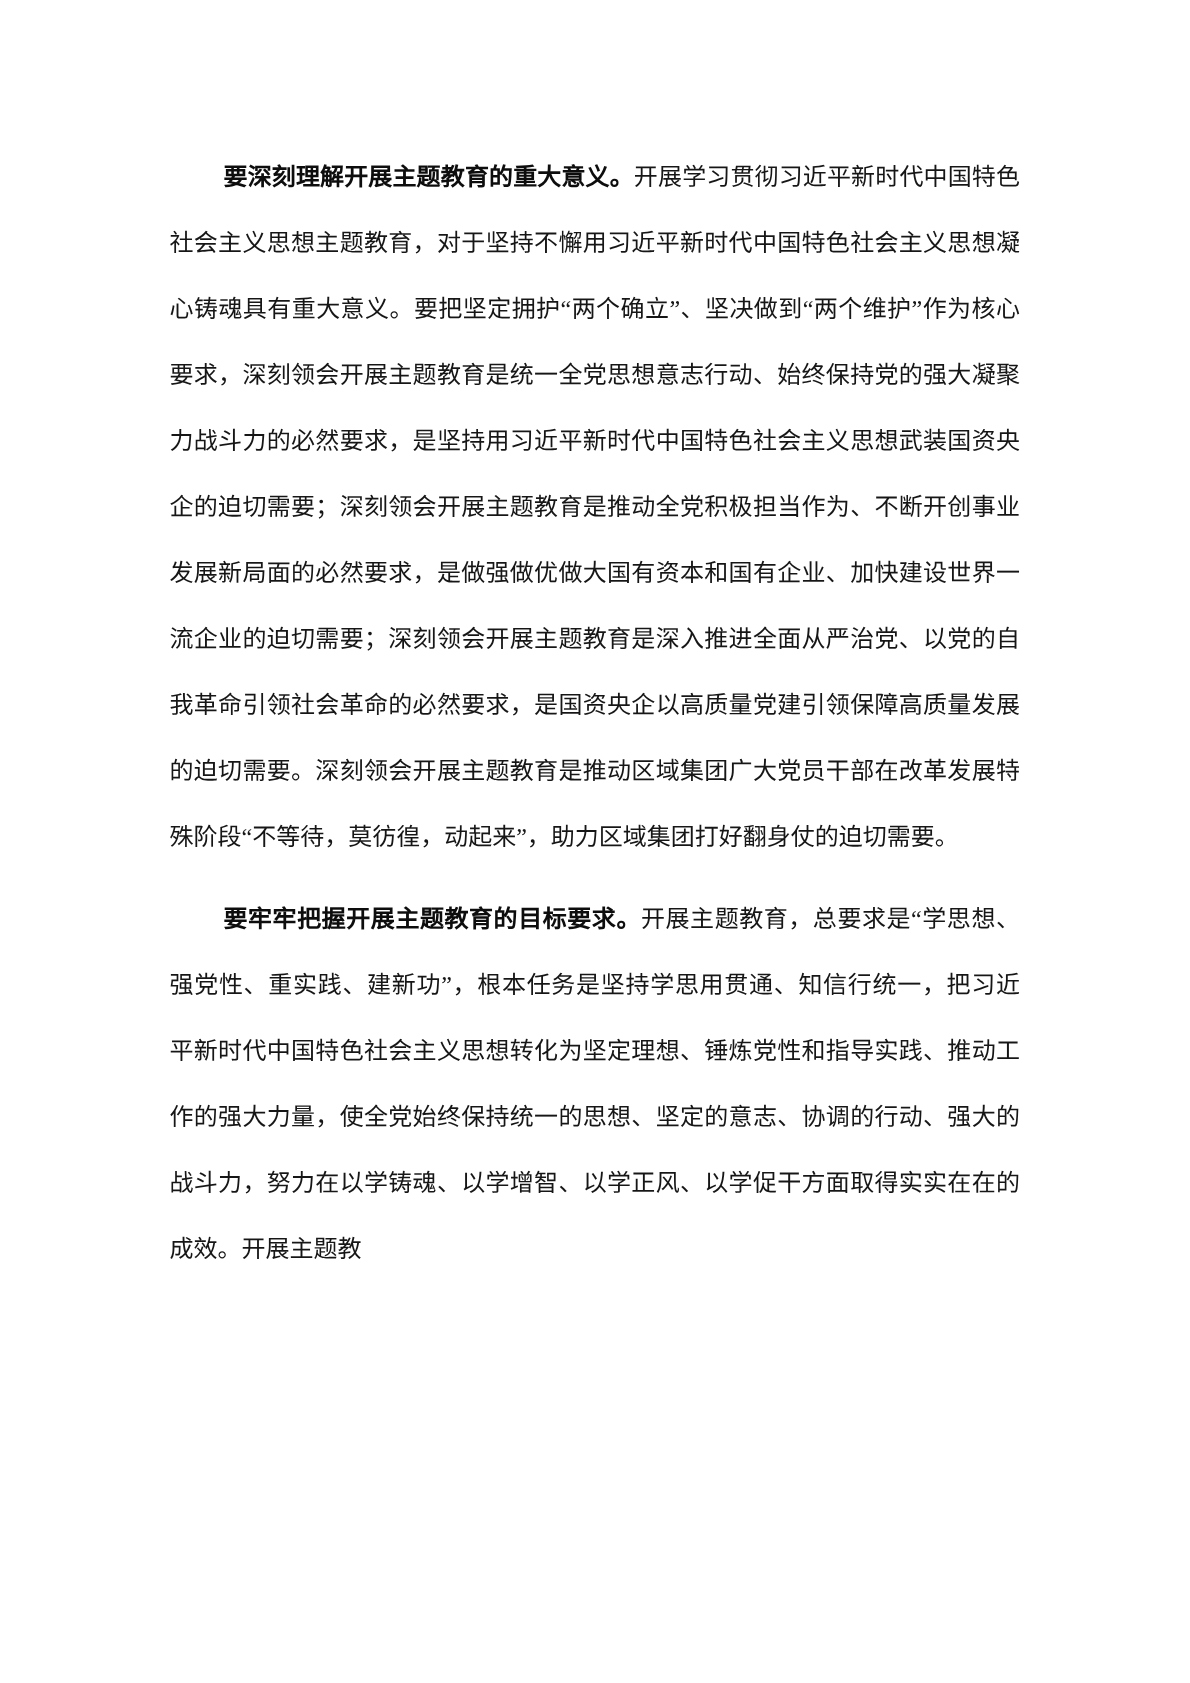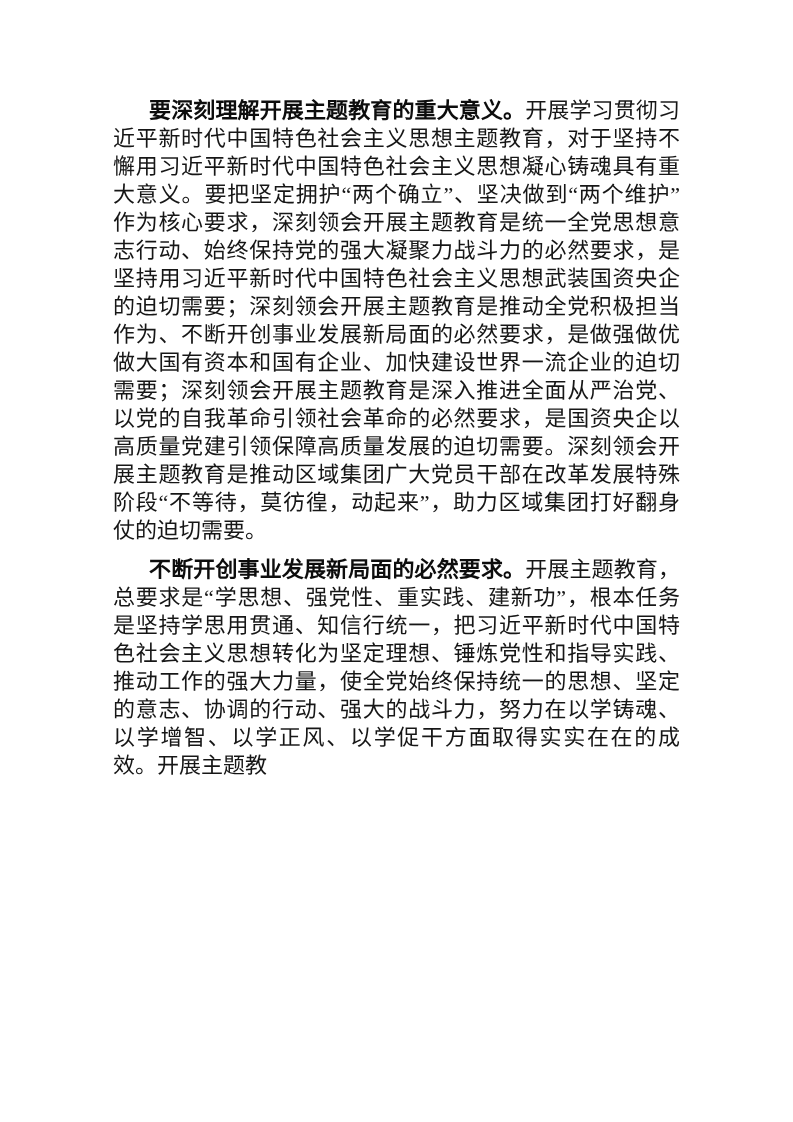--- a/index.html
+++ b/index.html
@@ -14,22 +14,22 @@
     margin: 0 auto;
     background: #ffffff;
     overflow: hidden;
     box-sizing: border-box;
     padding: 97px 113px 0 113px;
     color: #161616;
   }
   .para {
     margin: 0;
     font-family: "Liberation Serif", "DejaVu Serif", serif;
-    font-size: 22px;
-    line-height: 28px;
+    font-size: 16px;
+    line-height: 44px;
     text-align: justify;
     text-justify: inter-ideograph;
     text-indent: 36px;
     color: #161616;
     word-break: break-all;
   }
   .para + .para {
     margin-top: 11px;
   }
   .para .lead {
@@ -42,15 +42,15 @@
   }
 </style>
 </head>
 <body>
 
 <div class="page">
   <p class="para">
     <span class="lead">要深刻理解开展主题教育的重大意义。</span><span class="body-text">开展学习贯彻习近平新时代中国特色社会主义思想主题教育，对于坚持不懈用习近平新时代中国特色社会主义思想凝心铸魂具有重大意义。要把坚定拥护“两个确立”、坚决做到“两个维护”作为核心要求，深刻领会开展主题教育是统一全党思想意志行动、始终保持党的强大凝聚力战斗力的必然要求，是坚持用习近平新时代中国特色社会主义思想武装国资央企的迫切需要；深刻领会开展主题教育是推动全党积极担当作为、不断开创事业发展新局面的必然要求，是做强做优做大国有资本和国有企业、加快建设世界一流企业的迫切需要；深刻领会开展主题教育是深入推进全面从严治党、以党的自我革命引领社会革命的必然要求，是国资央企以高质量党建引领保障高质量发展的迫切需要。深刻领会开展主题教育是推动区域集团广大党员干部在改革发展特殊阶段“不等待，莫彷徨，动起来”，助力区域集团打好翻身仗的迫切需要。</span>
   </p>
   <p class="para">
-    <span class="lead">不断开创事业发展新局面的必然要求。</span><span class="body-text">开展主题教育，总要求是“学思想、强党性、重实践、建新功”，根本任务是坚持学思用贯通、知信行统一，把习近平新时代中国特色社会主义思想转化为坚定理想、锤炼党性和指导实践、推动工作的强大力量，使全党始终保持统一的思想、坚定的意志、协调的行动、强大的战斗力，努力在以学铸魂、以学增智、以学正风、以学促干方面取得实实在在的成效。开展主题教</span>
+    <span class="lead">要牢牢把握开展主题教育的目标要求。</span><span class="body-text">开展主题教育，总要求是“学思想、强党性、重实践、建新功”，根本任务是坚持学思用贯通、知信行统一，把习近平新时代中国特色社会主义思想转化为坚定理想、锤炼党性和指导实践、推动工作的强大力量，使全党始终保持统一的思想、坚定的意志、协调的行动、强大的战斗力，努力在以学铸魂、以学增智、以学正风、以学促干方面取得实实在在的成效。开展主题教</span>
   </p>
 </div>
 
 </body></html>

